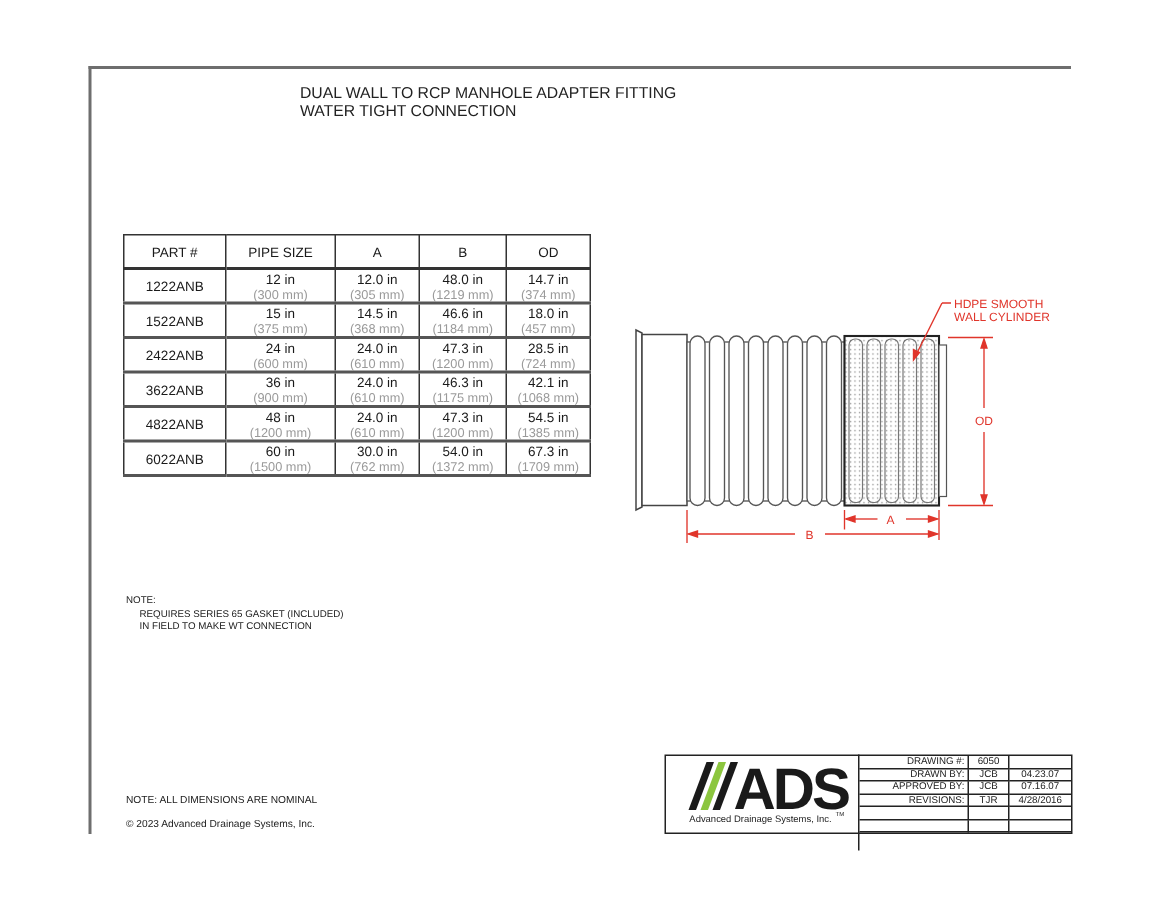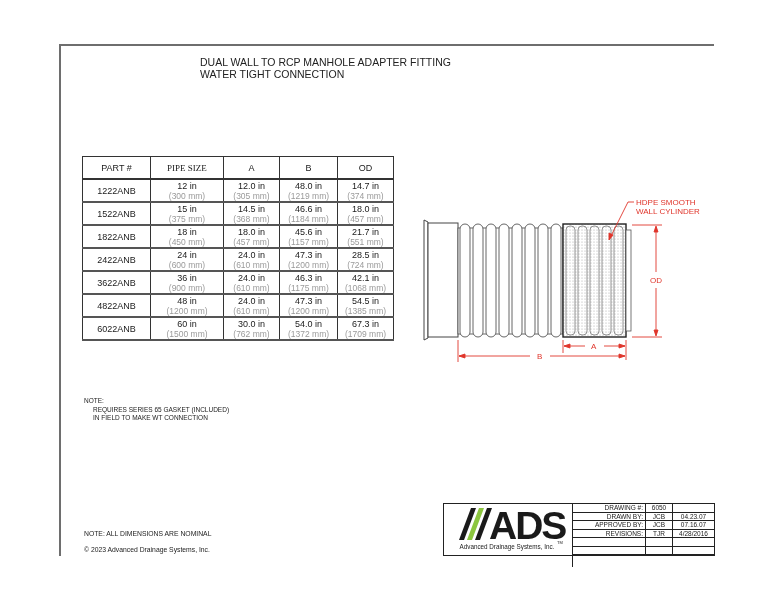--- a/index.html
+++ b/index.html
@@ -4,21 +4,21 @@
 <style>
   html, body { margin: 0; padding: 0; background: #ffffff; }
   body { width: 776px; height: 600px; position: relative; overflow: hidden; font-family: "Liberation Sans", sans-serif; color: #1a1a1a; }
   .frame { position: absolute; left: 59px; top: 44px; width: 655px; height: 512px; border-top: 2px solid #6e6e6e; border-left: 2px solid #6e6e6e; box-sizing: border-box; }
   .title { position: absolute; left: 200px; top: 56px; width: 400px; text-align: left; font-size: 10.5px; line-height: 12px; color: #222; }
   table.parts { position: absolute; left: 82px; top: 156px; border-collapse: collapse; border: 1.5px solid #222; font-size: 9px; }
   table.parts th, table.parts td { border: 1px solid #333; text-align: center; padding: 0; }
   table.parts th { height: 21px; font-weight: normal; font-size: 9px; border-bottom: 2px solid #333; }
   table.parts td { height: 21px; line-height: 10px; }
   table.parts tr.row td { border-bottom: 2px solid #555; margin-top: 21px; }
-  .c0 { width: 67px; } .c1 { width: 72px; font-family: Liberation Serif, serif; } .c2 { width: 55px; } .c3 { width: 57px; } .c4 { width: 55px; }
+  .c0 { width: 67px; } .c1 { width: 72px; } .c2 { width: 55px; } .c3 { width: 57px; } .c4 { width: 55px; }
   .mm { color: #9a9a9a; display: block; font-size: 8.5px; }
   .inch { display: block; }
   .note { position: absolute; left: 84px; top: 397px; font-size: 6.5px; line-height: 8.5px; color: #222; }
   .note .ind { padding-left: 9px; }
   .note2 { position: absolute; left: 84px; top: 530px; font-size: 6.8px; color: #222; }
   .copy { position: absolute; left: 84px; top: 546px; font-size: 6.8px; color: #222; }
   .tb { position: absolute; left: 443px; top: 503px; width: 272px; height: 53px; border: 1.5px solid #222; box-sizing: border-box; border-right: 1.5px solid #222; }
   .logo { position: absolute; left: 443px; top: 503px; width: 130px; height: 64px; border-right: 1.5px solid #222; box-sizing: border-box; }
   .logo-mark { position: absolute; left: 14px; top: 4px; width: 110px; height: 34px; }
   .logo-sub { position: absolute; left: 0; top: 40px; width: 128px; text-align: center; font-size: 6.3px; color: #222; }
@@ -84,39 +84,20 @@
         <td>
           <span class="inch">46.6 in</span>
           <span class="mm">(1184 mm)</span>
         </td>
         <td>
           <span class="inch">18.0 in</span>
           <span class="mm">(457 mm)</span>
         </td>
       </tr>
       <tr class="row">
-        <td>1822ANB</td>
-        <td>
-          <span class="inch">18 in</span>
-          <span class="mm">(450 mm)</span>
-        </td>
-        <td>
-          <span class="inch">18.0 in</span>
-          <span class="mm">(457 mm)</span>
-        </td>
-        <td>
-          <span class="inch">45.6 in</span>
-          <span class="mm">(1157 mm)</span>
-        </td>
-        <td>
-          <span class="inch">21.7 in</span>
-          <span class="mm">(551 mm)</span>
-        </td>
-      </tr>
-      <tr class="row">
         <td>2422ANB</td>
         <td>
           <span class="inch">24 in</span>
           <span class="mm">(600 mm)</span>
         </td>
         <td>
           <span class="inch">24.0 in</span>
           <span class="mm">(610 mm)</span>
         </td>
         <td>

